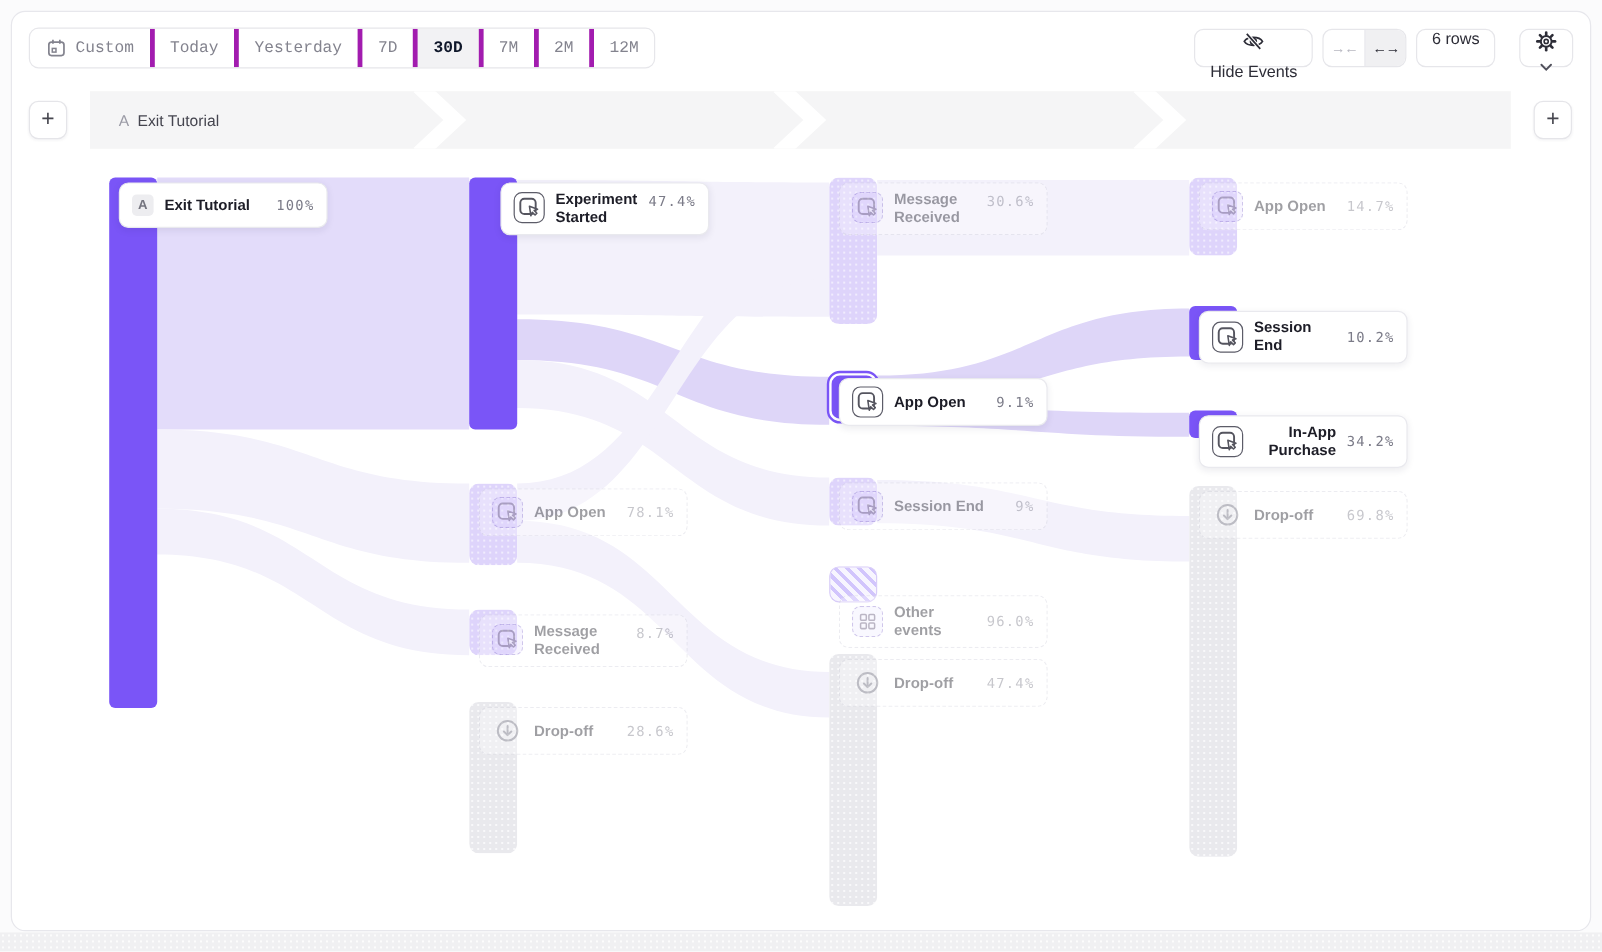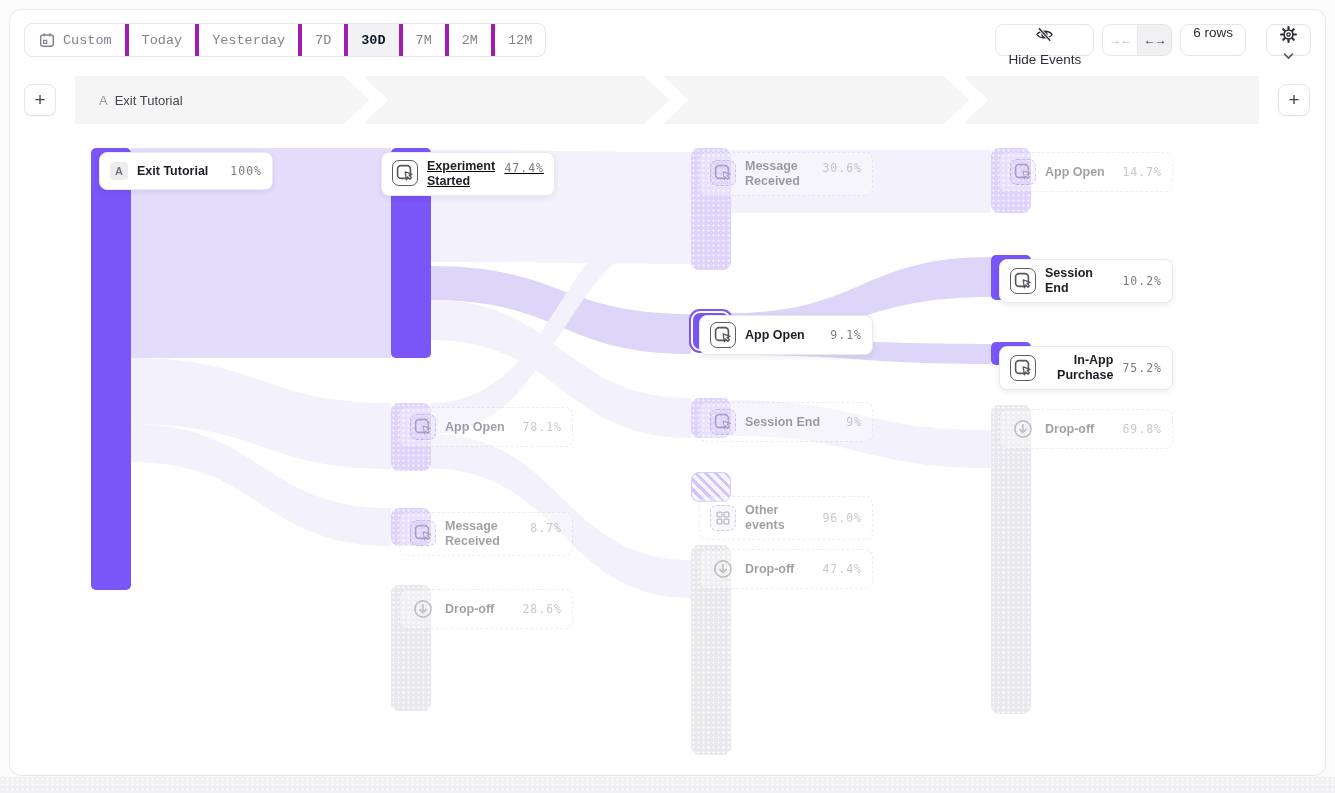--- a/index.html
+++ b/index.html
@@ -211,21 +211,21 @@
         <path d="M 731 150 C 861 150, 861 150, 991 150 L 991 213 C 861 213, 861 213, 731 213 Z" fill="#f3f1fb"></path>
         <path d="M 731 400 C 861 400, 861 430, 991 430 L 991 468 C 861 468, 861 436, 731 436 Z" fill="#f3f1fb"></path>
       </svg>
   <div class="bar source" style="left: 91px; top: 148px; width: 40px; height: 442px; pointer-events: auto;"></div>
       <div class="node-card" style="left: 99px; top: 152px;">
         <span class="abadge">A</span>
         <span class="lbl">Exit Tutorial</span>
         <span class="pct">100%</span>
       </div>
       <div class="bar active" style="left: 391px; top: 148px; width: 40px; height: 210px; pointer-events: auto;"></div>
-      <div class="node-card twoline" style="left: 381px; top: 152px; text-decoration: underline;">
+      <div class="node-card twoline" style="left: 417px; top: 152px;">
         <span class="chip ev">
           <svg width="20" height="20" viewBox="0 0 20 20" fill="none">
   <rect x="2.6" y="2.6" width="12.8" height="12.8" rx="3.4" stroke="currentColor" stroke-width="1.6"></rect>
   <path d="M10.2 8.8 L17 11.3 L14.1 12.4 L16.4 14.7 L14.9 16.2 L12.6 13.9 L11.4 16.8 Z" fill="#ffffff" stroke="currentColor" stroke-width="1.3" stroke-linejoin="round"></path>
           </svg>
         </span>
         <span class="lbl">Experiment Started</span>
         <span class="pct">47.4%</span>
       </div>
       <div class="bar faded" style="left: 391px; top: 403px; width: 40px; height: 68px; pointer-events: auto;"></div>
@@ -344,21 +344,21 @@
       </div>
       <div class="bar active" style="left: 991px; top: 342px; width: 40px; height: 23px; pointer-events: auto;"></div>
       <div class="node-card" style="left: 999px; top: 346px; text-align: right;">
         <span class="chip ev">
           <svg width="20" height="20" viewBox="0 0 20 20" fill="none">
   <rect x="2.6" y="2.6" width="12.8" height="12.8" rx="3.4" stroke="currentColor" stroke-width="1.6"></rect>
   <path d="M10.2 8.8 L17 11.3 L14.1 12.4 L16.4 14.7 L14.9 16.2 L12.6 13.9 L11.4 16.8 Z" fill="#ffffff" stroke="currentColor" stroke-width="1.3" stroke-linejoin="round"></path>
           </svg>
         </span>
         <span class="lbl">In-App Purchase</span>
-        <span class="pct">75.2%</span>
+        <span class="pct">34.2%</span>
       </div>
       <div class="bar dropoff" style="left: 991px; top: 405px; width: 40px; height: 309px; pointer-events: auto;"></div>
       <div class="node-card dim" style="left: 999px; top: 409px;">
         <span class="chip drop">
           <svg width="22" height="22" viewBox="0 0 20 20" fill="none" stroke="currentColor" stroke-width="1.5" stroke-linecap="round" stroke-linejoin="round">
   <circle cx="10" cy="10" r="7.4"></circle>
             <line x1="10" y1="6.3" x2="10" y2="13"></line>
   <polyline points="7.2,10.5 10,13.3 12.8,10.5"></polyline>
           </svg>
         </span>

